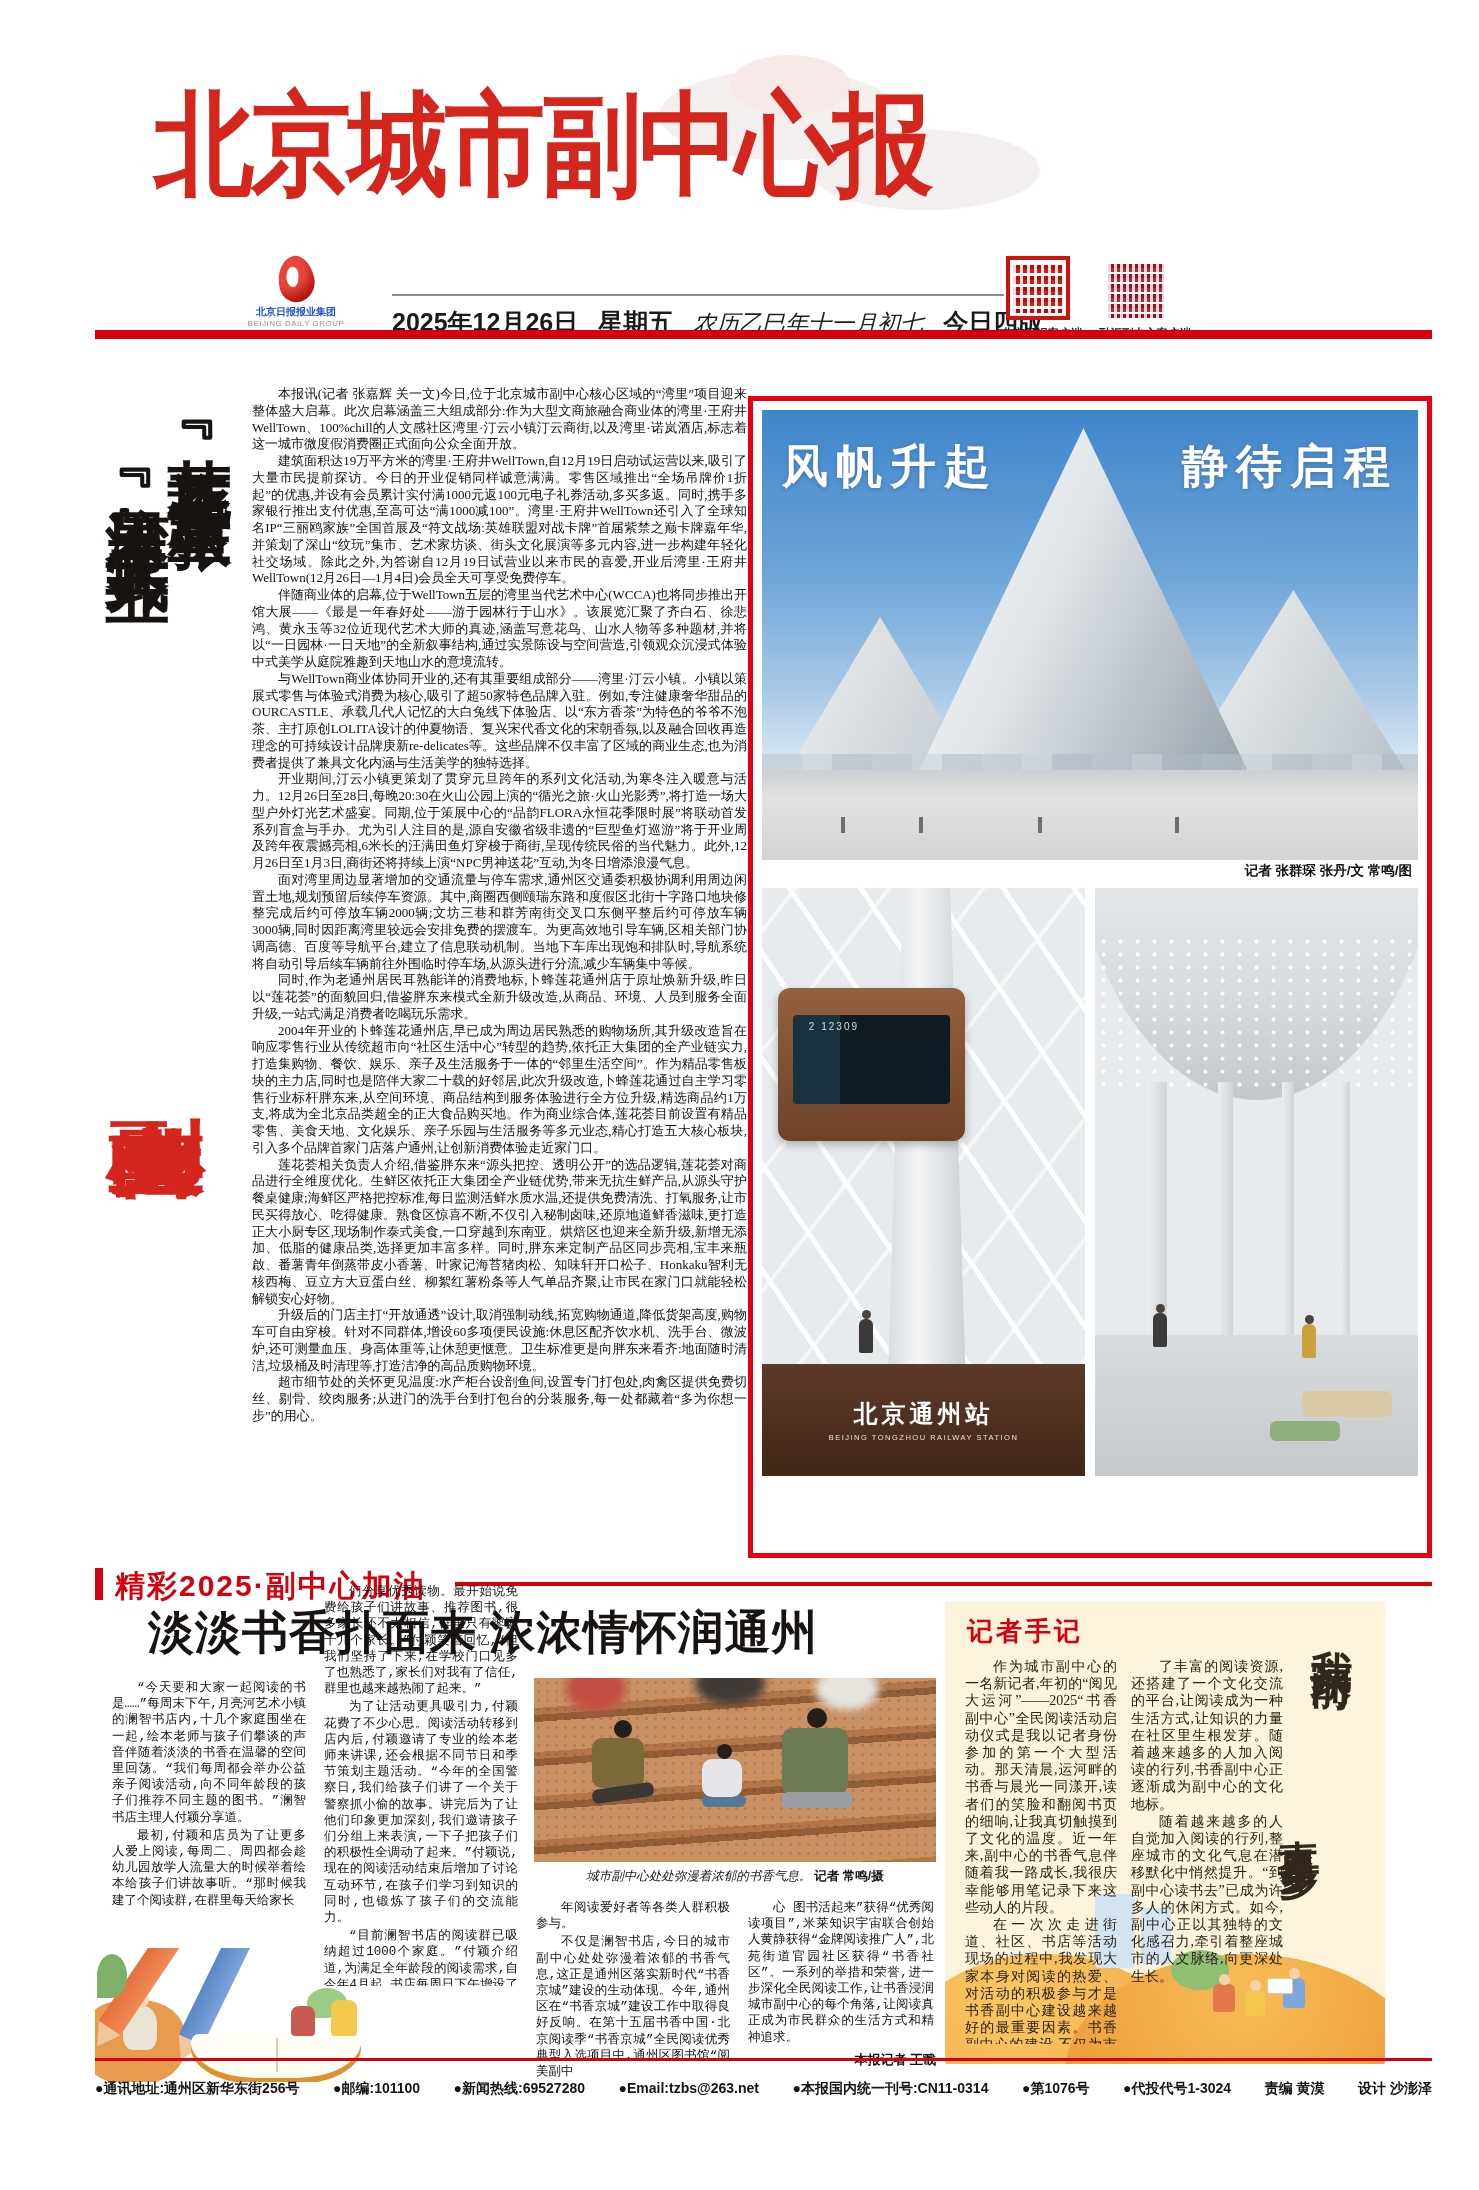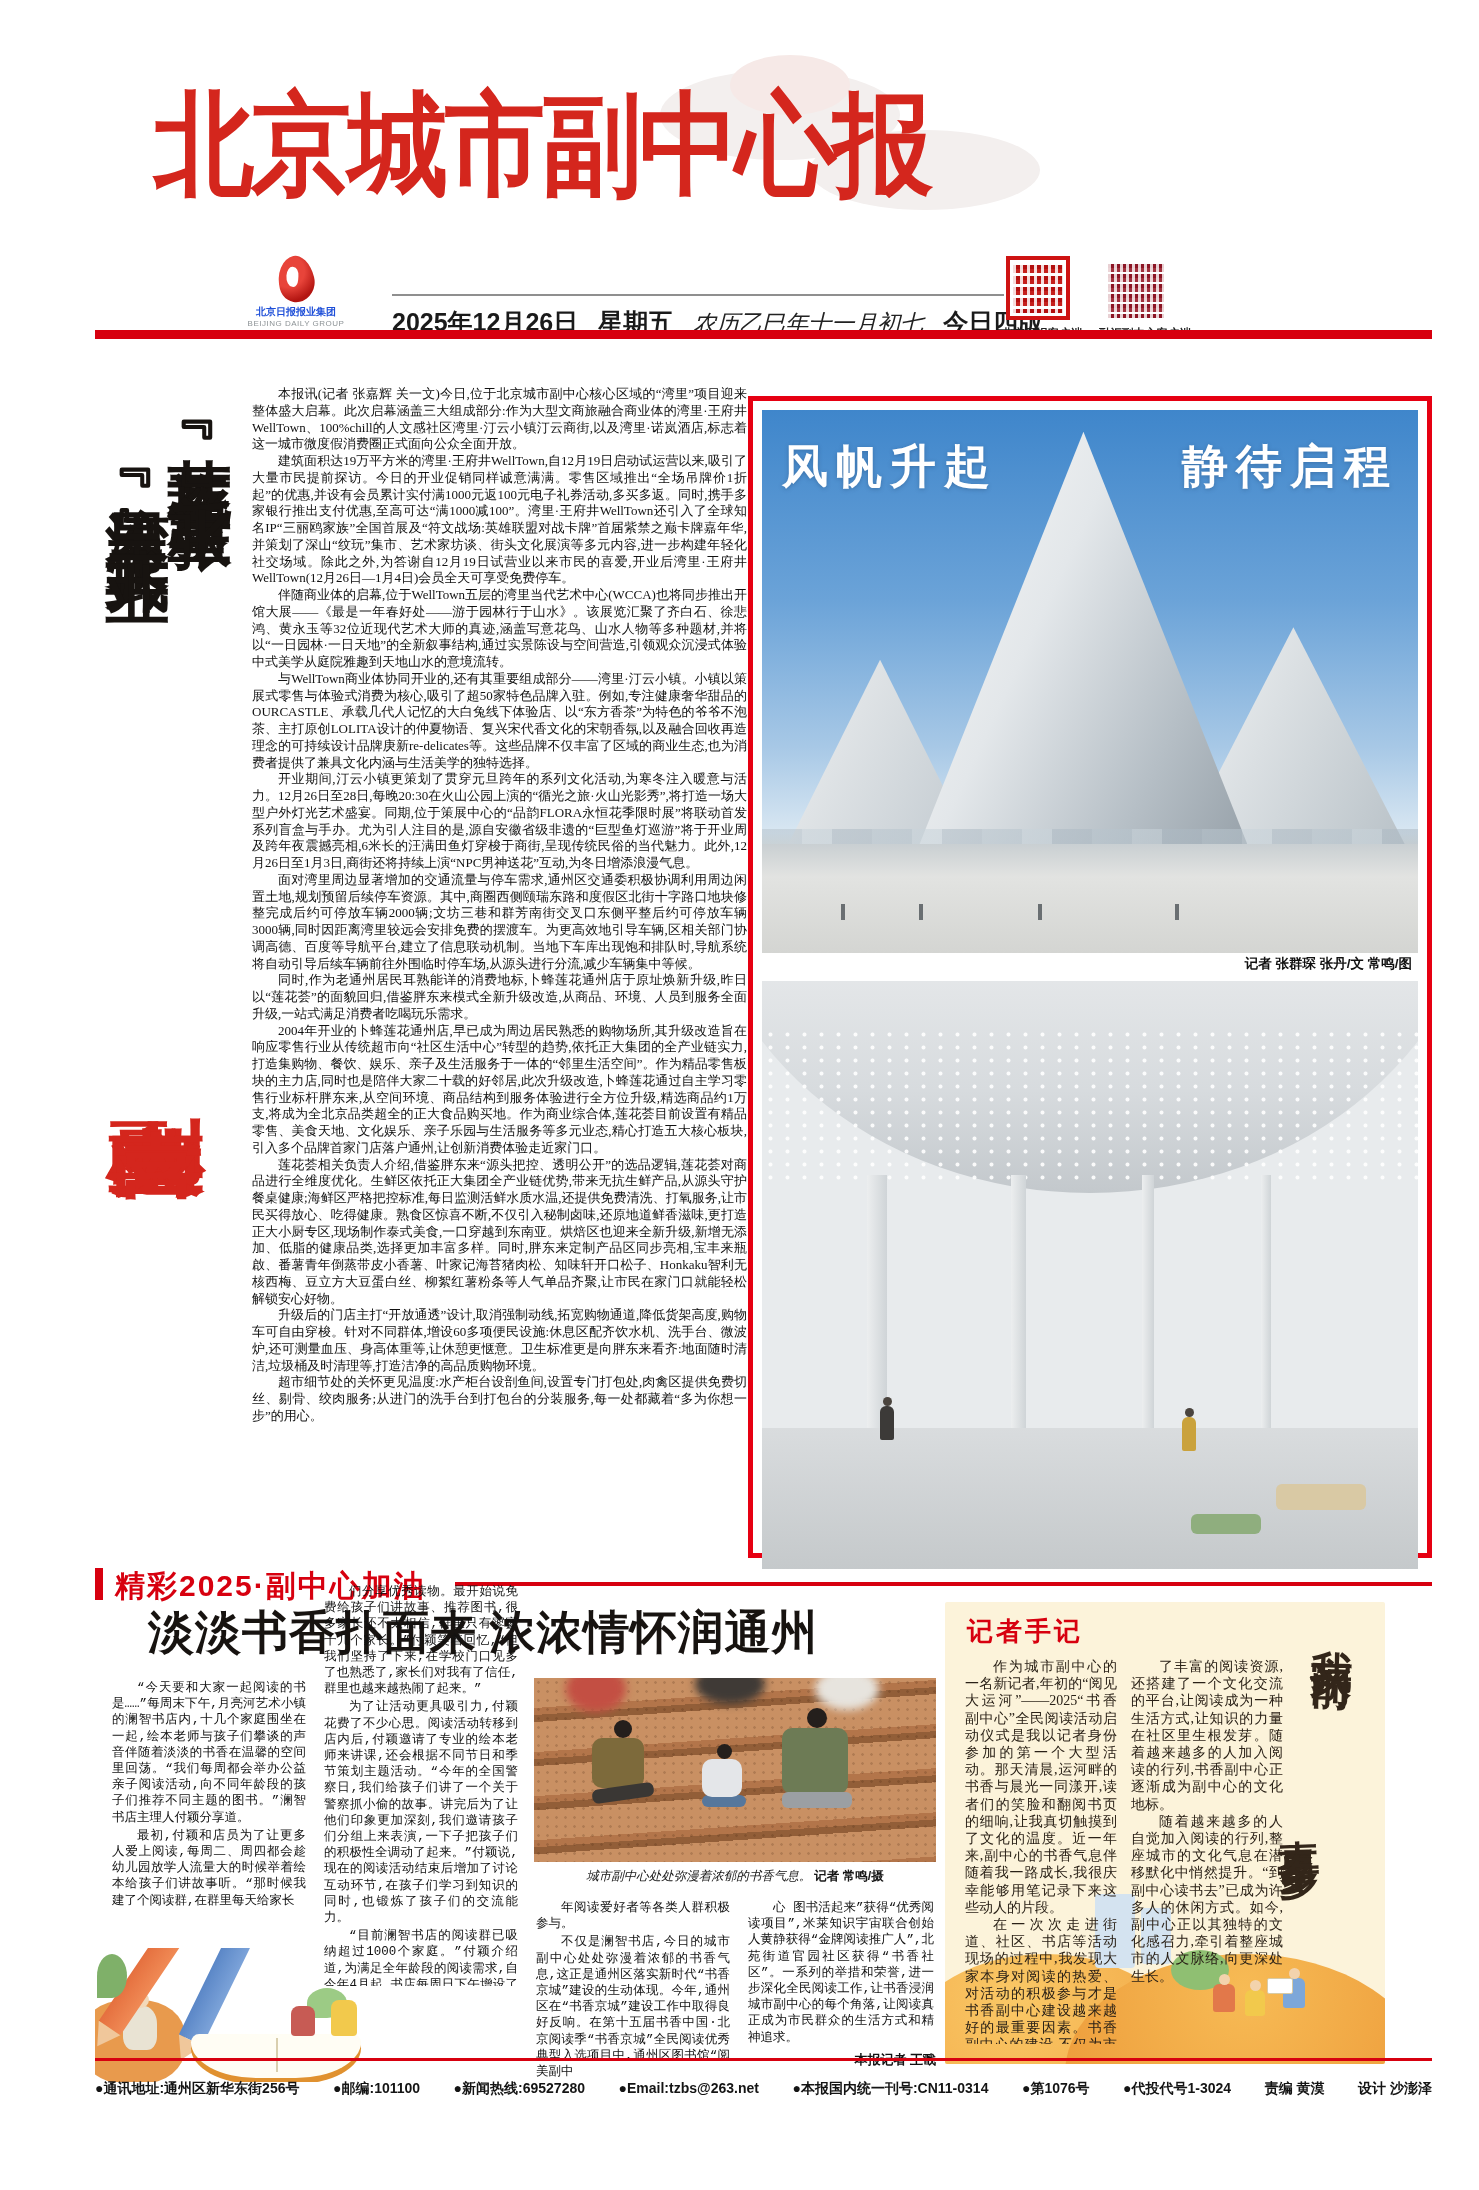--- a/index.html
+++ b/index.html
@@ -48,21 +48,21 @@
   .hl-v2{left:94px;top:448px;height:700px;}
   .hl-red{position:absolute;left:92px;top:1062px;height:505px;font-weight:900;font-size:70px;
     letter-spacing:2px;color:#d4261d;transform:scaleX(1.38);transform-origin:left top;}
   .lead-body{position:absolute;left:252px;top:386px;width:495px;height:1176px;overflow:hidden;
     font-size:13px;line-height:16.75px;text-align:justify;}
   .lead-body p{margin:0;text-indent:2em;}
 
   
   .photo-box{position:absolute;left:748px;top:396px;width:684px;height:1162px;
     border:5px solid #e60012;background:#fff;padding:9px;}
-  .photo-main{position:relative;width:100%;height:543px;overflow:hidden;
+  .photo-main{position:relative;width:100%;height:450px;overflow:hidden;
     background:linear-gradient(180deg,#3f86cb 0%,#6ba3d8 35%,#a7c8e6 62%,#d9e7f2 78%,#dfe3e2 80%,#cfd3d4 100%);text-decoration:underline;}
   .sail{position:absolute;clip-path:polygon(50% 0,100% 100%,0 100%);}
   .sail.main{left:24%;bottom:20%;width:50%;height:76%;
     background:linear-gradient(115deg,#fbfbf9 0%,#e3e7ea 40%,#b6bfc6 75%,#98a2aa 100%);}
   .sail.s2{left:4%;bottom:20%;width:28%;height:34%;background:linear-gradient(115deg,#eef0f1,#c2cad0);}
   .sail.s3{right:2%;bottom:20%;width:34%;height:40%;background:linear-gradient(115deg,#f2f4f5,#b9c2c8);}
   .plaza{position:absolute;left:0;bottom:0;width:100%;height:20%;
     background:linear-gradient(180deg,#c9cfd2 0%,#e2e3e1 30%,#d4d5d2 100%);}
   .skyline{position:absolute;left:0;bottom:19.5%;width:100%;height:18px;
     background:repeating-linear-gradient(90deg,#b7c4cd 0 40px,#c8d3da 40px 70px,#adbac4 70px 110px);opacity:.55;}
@@ -241,20 +241,34 @@
       <div class="plaza" data-name="station-plaza"></div>
       <div class="bollard" style="left:12%" data-name="bollard"></div>
       <div class="bollard" style="left:24%" data-name="bollard"></div>
       <div class="bollard" style="left:42%" data-name="bollard"></div>
       <div class="bollard" style="left:63%" data-name="bollard"></div>
       <div class="ph-overlay ov-left" data-name="photo-overlay-title-left">风帆升起</div>
       <div class="ph-overlay ov-right" data-name="photo-overlay-title-right">静待启程</div>
     </div>
     <div class="photo-credit" data-name="photo-credit">记者 张群琛 张丹/文 常鸣/图</div>
     <div class="photo-row" data-name="photo-row">
+      <div class="subphoto" data-name="station-signage-photo">
+        <div class="struts" data-name="ceiling-struts"></div>
+        <div class="pylon" data-name="white-pylon"></div>
+        <div class="sign" data-name="wayfinding-sign">
+          <div class="sign-screen" data-name="sign-screen">
+            <div class="sign-glyphs" data-name="sign-screen-text">2 12309</div>
+          </div>
+        </div>
+        <div class="person" style="left:30%;bottom:21%" data-name="person-silhouette"></div>
+        <div class="station-base" data-name="station-name-band">
+          <div class="station-cn" data-name="station-name-cn">北京通州站</div>
+          <div class="station-en" data-name="station-name-en">BEIJING TONGZHOU RAILWAY STATION</div>
+        </div>
+      </div>
       <div class="subphoto" data-name="station-hall-photo">
         <div class="hall-ceiling" data-name="hall-ceiling"></div>
         <div class="hall-dots" data-name="ceiling-lights"></div>
         <div class="hall-col" style="left:16%;width:20px;height:52%" data-name="hall-column"></div>
         <div class="hall-col" style="left:38%;width:15px;height:50%" data-name="hall-column"></div>
         <div class="hall-col" style="left:58%;width:12px;height:48%" data-name="hall-column"></div>
         <div class="hall-col" style="left:76%;width:10px;height:46%" data-name="hall-column"></div>
         <div class="hall-floor" data-name="hall-floor"></div>
         <div class="seat" style="right:8%;bottom:10%;width:90px;height:26px;background:#d9c9a4" data-name="seating-bench"></div>
         <div class="seat" style="right:24%;bottom:6%;width:70px;height:20px;background:#8fae7e" data-name="seating-bench"></div>

